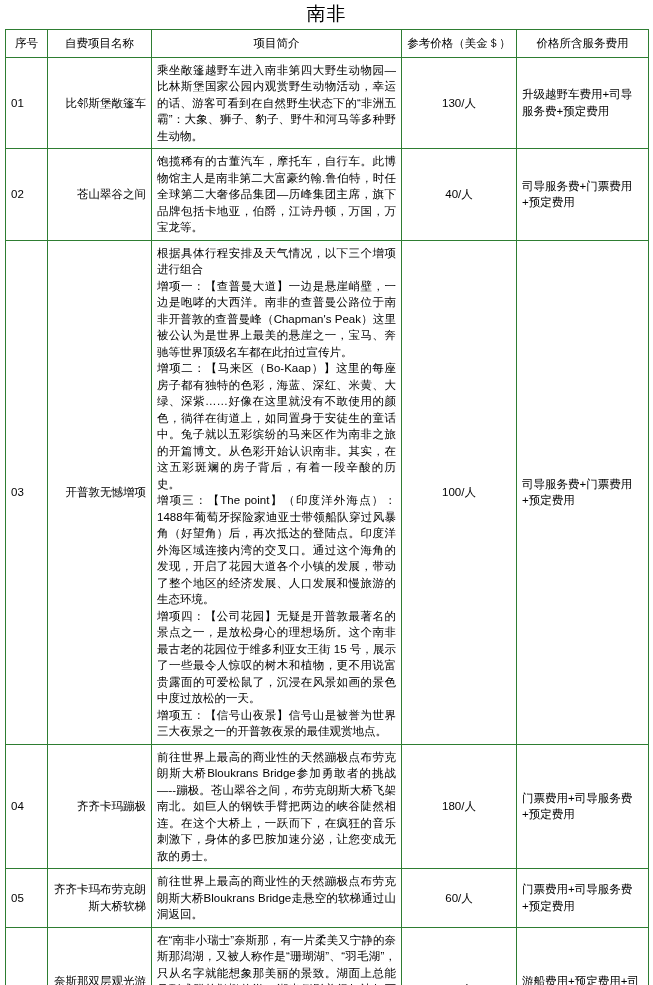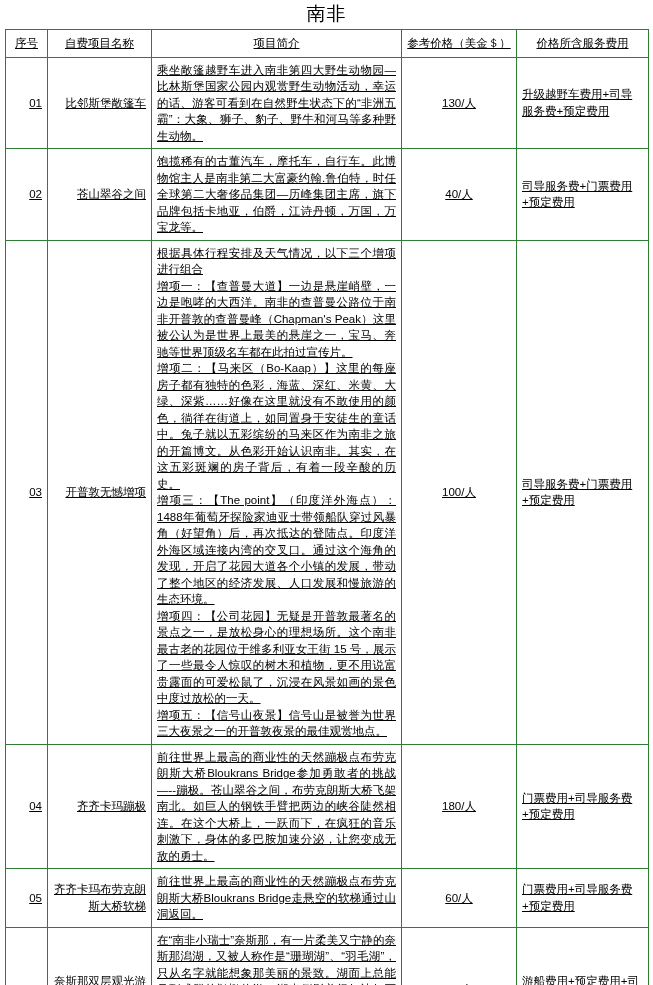--- a/index.html
+++ b/index.html
@@ -32,34 +32,33 @@
     margin: 0 5px;
     table-layout: fixed;
   }
   table.main th, table.main td {
     border: 1px solid #2e7d32;
     vertical-align: middle;
     font-size: 11.5px;
     line-height: 16.5px;
     padding: 4px 5px;
     box-sizing: border-box;
-    text-decoration: underline;
   }
   table.main thead th {
     text-align: center;
     font-weight: normal;
     font-size: 11.5px;
     padding: 5px 4px;
   }
   .col-no { width: 42px; text-align: center; }
   .col-name { width: 104px; text-align: center; }
   .col-desc { width: 250px; text-align: left; }
   .col-price { width: 115px; text-align: center; }
   .col-fee { width: 132px; text-align: left; }
-  td.c-no { text-align: right; vertical-align: middle; }
+  td.c-no { text-align: left; vertical-align: middle; }
   td.c-name { text-align: right; vertical-align: middle; }
   td.c-desc { text-align: justify; text-justify: inter-ideograph; vertical-align: top; }
   td.c-price { text-align: center; vertical-align: middle; }
   td.c-fee { text-align: left; vertical-align: middle; }
 </style>
 </head>
 <body>
 
 <div class="page">
 

